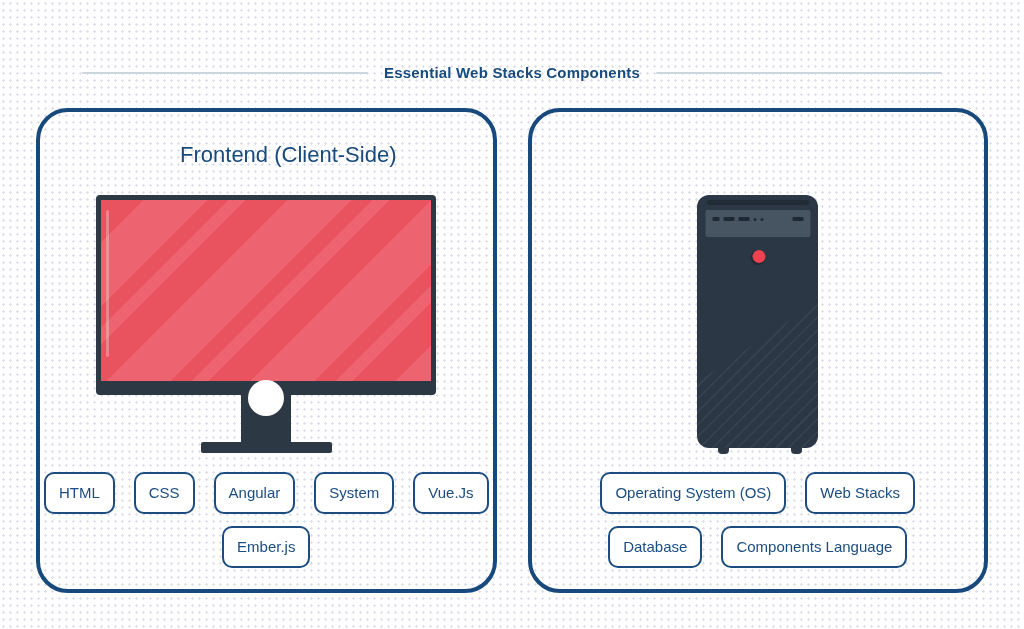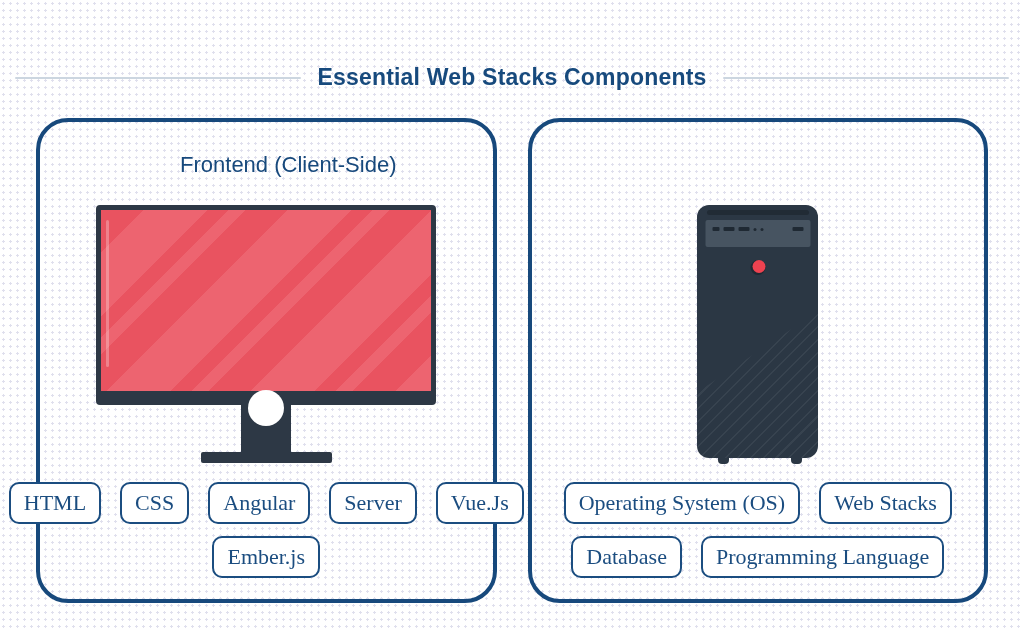--- a/index.html
+++ b/index.html
@@ -8,21 +8,21 @@
     font-family: "Liberation Sans", sans-serif;
     background-color:#ffffff;
     background-image: radial-gradient(rgba(150,150,195,0.30) 1px, transparent 1.3px);
     background-size: 7px 7px;
     color:#17497c;
   }
 
   
   .header { margin-top:64px; display:flex; align-items:center; justify-content:center; gap:16px; }
   .divider { width:286px; height:2px; background:#ccd6e0; border-radius:1px; }
-  .page-title { font-size:23px; font-weight:700; color:#174a7d; letter-spacing:.2px; white-space:nowrap; }
+  .page-title { font-size:15px; font-weight:700; color:#174a7d; letter-spacing:.2px; white-space:nowrap; }
 
   
   .panels { display:flex; gap:31px; padding:0 36px; margin-top:27px; }
   .panel {
     position:relative; width:461px; height:485px;
     border:4px solid #17497c; border-radius:32px;
     background:transparent;
   }
   .panel-title { margin-top:30px; text-align:center; font-size:22px; font-weight:500; color:#17497c;margin-left:44px; }
 
@@ -84,22 +84,22 @@
     position:absolute; top:100%; width:11px; height:6px;
     background:#2b3744; border-radius:0 0 4px 4px;
   }
   .server-foot.left { left:21px; } .server-foot.right { right:16px; }
 
   
   .tags { position:absolute; left:0; right:0; bottom:21px; display:flex; flex-direction:column; gap:12px; }
   .tag-row { display:flex; justify-content:center; gap:19px; }
   .tag {
     background:#ffffff; border:2.5px solid #1b4d80; border-radius:10px;
-    color:#1b4d80; font-size:22px; font-weight:500;
-    padding:8px 13px; line-height:22px; white-space:nowrap;font-family:Liberation Serif, serif;
+    color:#1b4d80; font-size:15px; font-weight:500;
+    padding:8px 13px; line-height:22px; white-space:nowrap;
   }
 </style>
 </head>
 <body>
 
 <div class="header">
   <div class="divider"></div>
   <div class="page-title">Essential Web Stacks Components</div>
   <div class="divider"></div>
 </div>
@@ -117,21 +117,21 @@
           <div class="monitor-notch"></div>
         </div>
         <div class="monitor-base"></div>
       </div>
     </div>
     <div class="tags">
       <div class="tag-row">
           <div class="tag">HTML</div>
           <div class="tag">CSS</div>
           <div class="tag">Angular</div>
-          <div class="tag">Server</div>
+          <div class="tag">System</div>
           <div class="tag">Vue.Js</div>
         </div>
       <div class="tag-row">
           <div class="tag">Ember.js</div>
         </div>
     </div>
   </div>
 
   <div class="panel">
     <div class="figure">
@@ -153,18 +153,18 @@
         <div class="server-foot right"></div>
       </div>
     </div>
     <div class="tags">
       <div class="tag-row">
           <div class="tag">Operating System (OS)</div>
           <div class="tag">Web Stacks</div>
         </div>
       <div class="tag-row">
           <div class="tag">Database</div>
-          <div class="tag">Programming Language</div>
+          <div class="tag">Components Language</div>
         </div>
     </div>
   </div>
 
 </div>
 
 </body></html>

